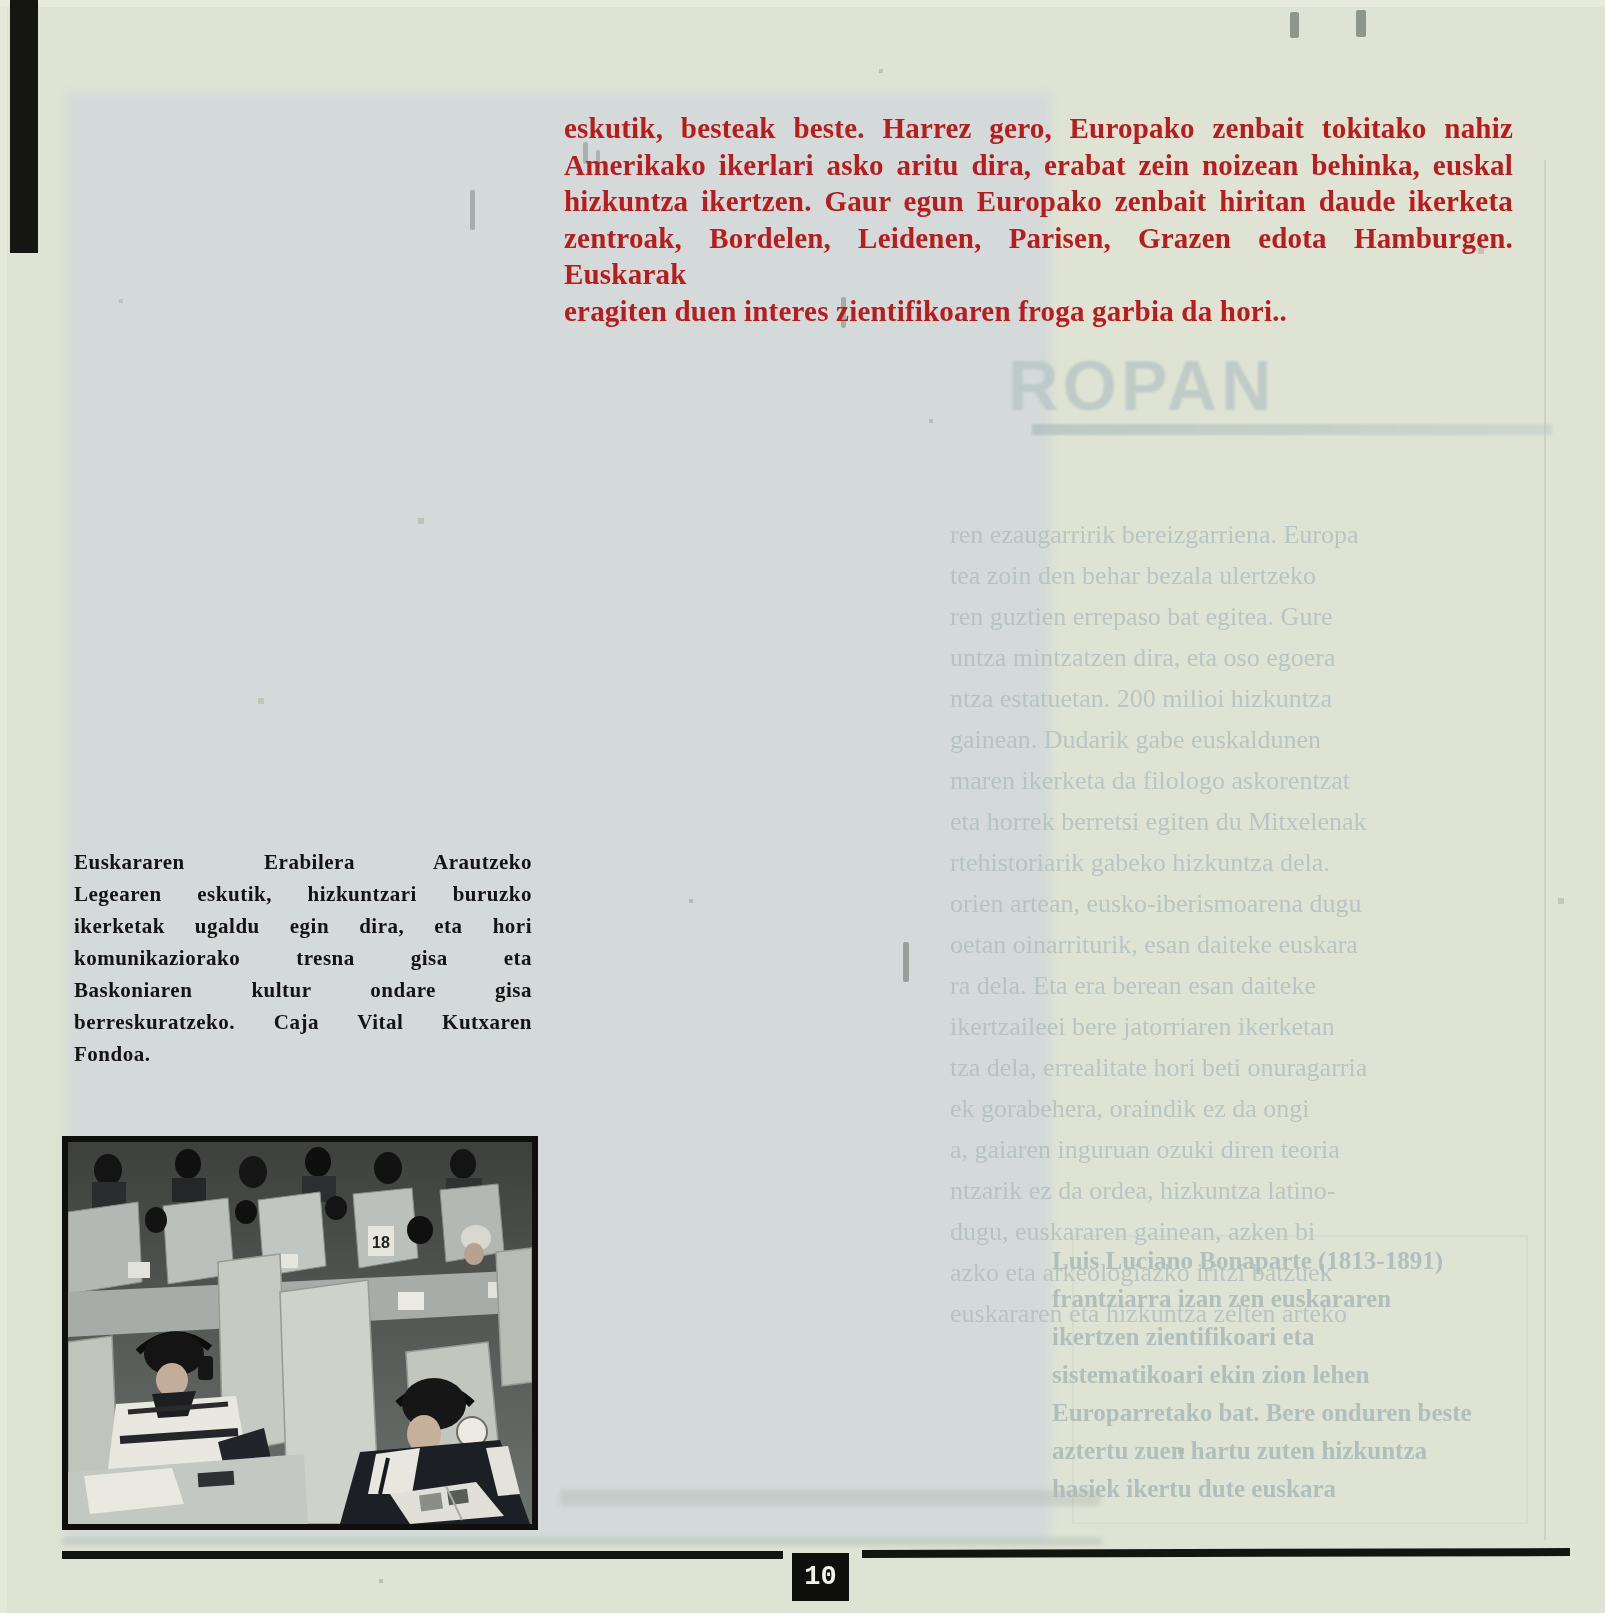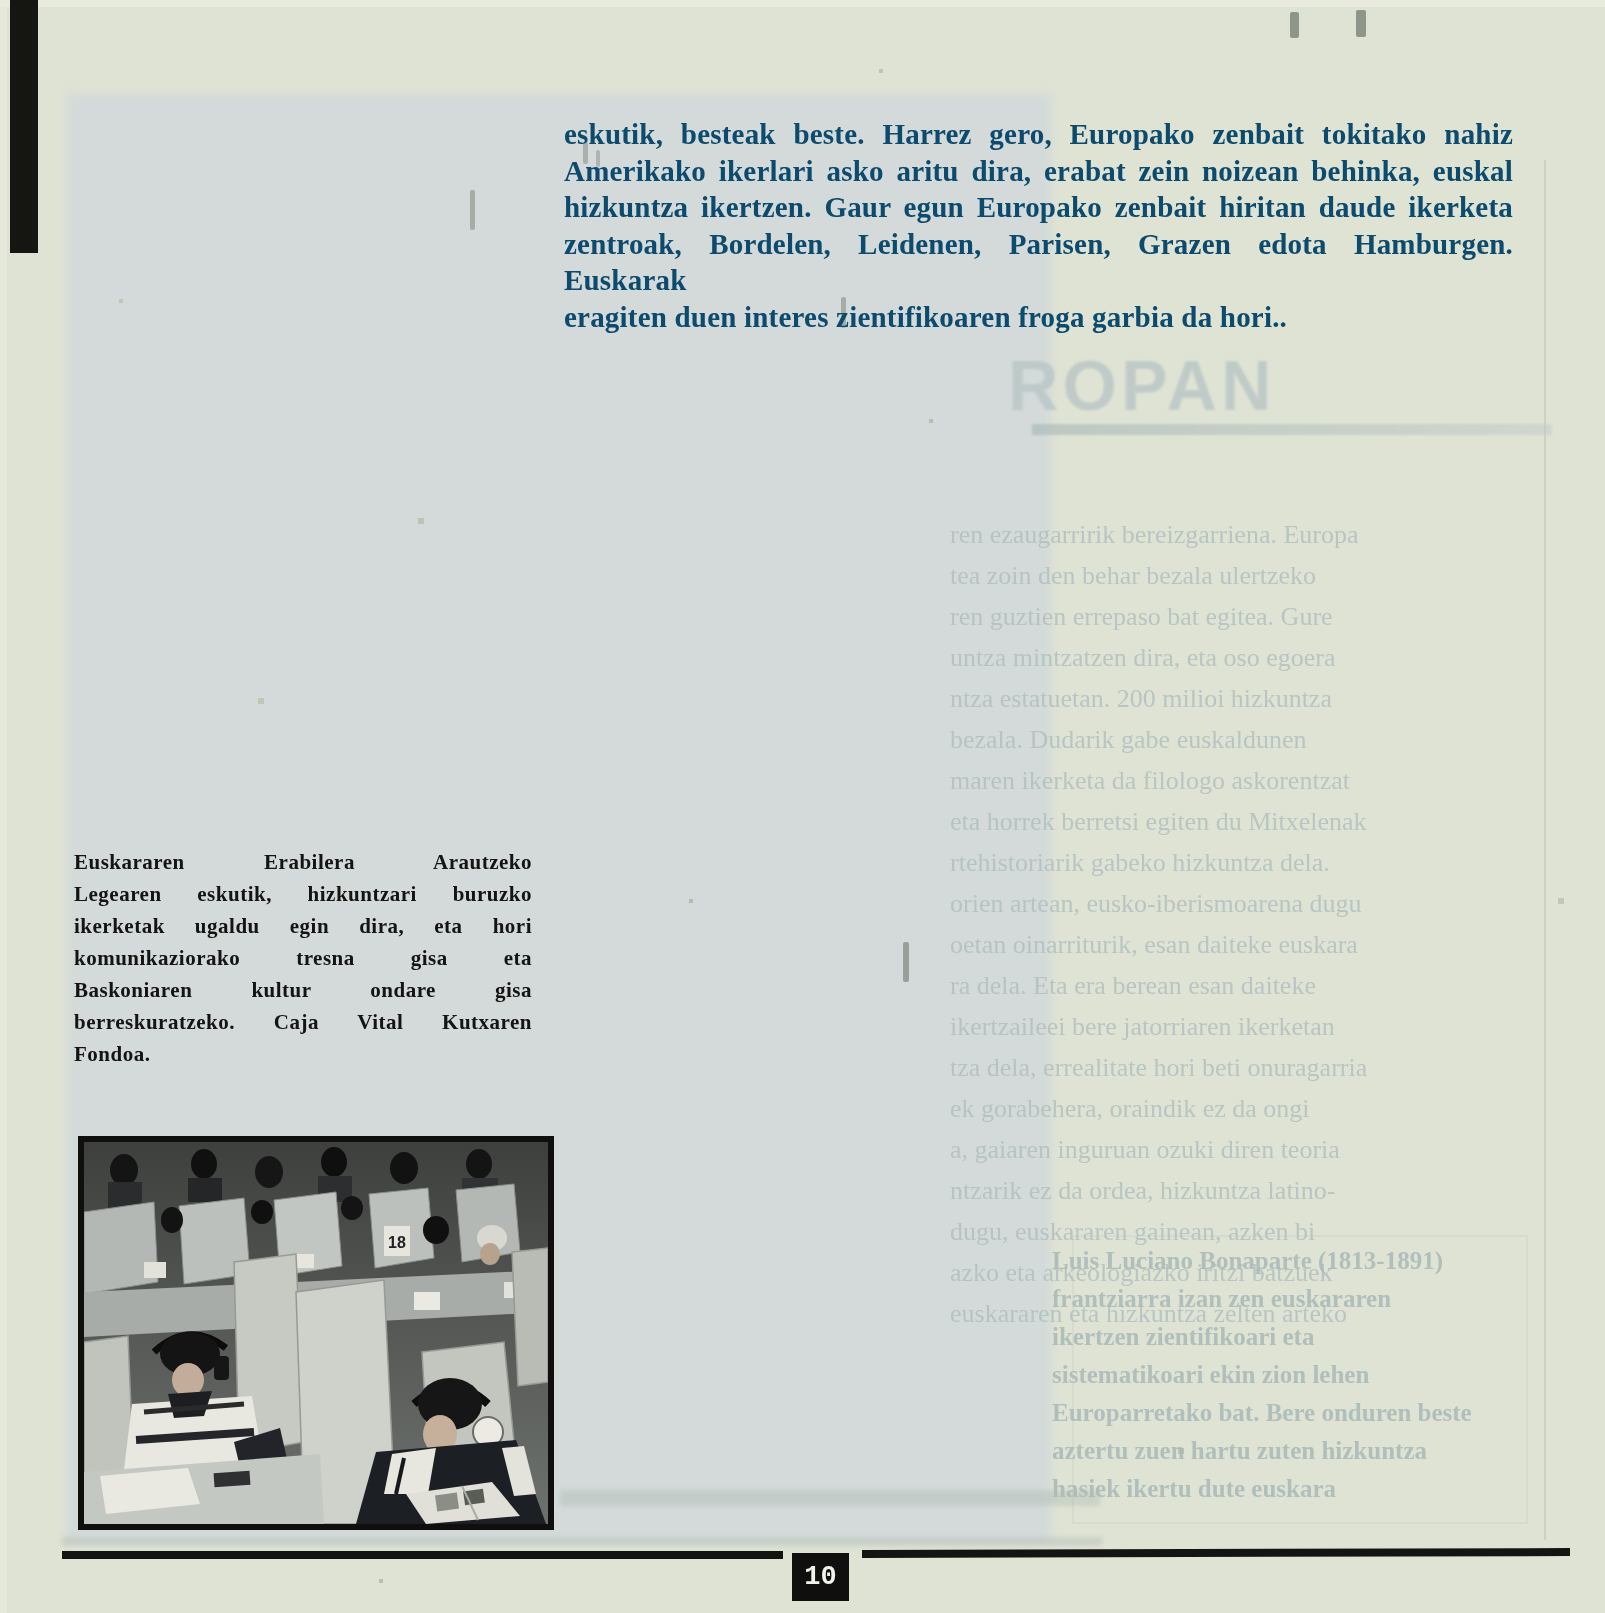--- a/index.html
+++ b/index.html
@@ -28,39 +28,39 @@
   .specks{left:0;top:0;width:2px;height:2px;background:transparent;
     box-shadow: 420px 520px 0 2px #b7bdac, 930px 420px 0 1px #b2b8a7,
       260px 700px 0 2px #bcc2b1, 1480px 250px 0 2px #b7bdac,
       690px 900px 0 1px #aeb4a3, 1180px 1450px 0 2px #b7bdac,
       380px 1580px 0 1px #b2b8a7, 1560px 900px 0 2px #bcc2b1,
       120px 300px 0 1px #bcc2b1, 880px 70px 0 1px #b7bdac;
     opacity:.8;}
 
   
   .main-par{
-    left:564px;top:116px;width:949px;
+    left:564px;top:110px;width:949px;
     font-size:29px;line-height:36.5px;font-weight:700;
-    color:#0c4a6e;letter-spacing:.2px;
+    color:#b91c1c;letter-spacing:.2px;
   }
   .par-line{text-align:justify;text-align-last:justify;white-space:normal;}
   .par-line.last{text-align-last:left;}
 
   
   .caption{
     left:74px;top:846px;width:458px;
     font-size:21px;line-height:32px;font-weight:700;
     color:#141412;letter-spacing:.5px;
   }
   .cap-line{text-align:justify;text-align-last:justify;}
   .cap-line.last{text-align-last:left;}
 
   
   .photo-frame{
-    left:78px;top:1136px;width:464px;height:382px;
+    left:62px;top:1136px;width:464px;height:382px;
     border:6px solid #0f0f0d;background:#8a8e8a;text-decoration:underline;
   }
   .photo-frame svg{display:block;}
 
   
   .ghost-heading{
     left:1008px;top:346px;
     font-family:"Liberation Sans","DejaVu Sans",sans-serif;
     font-size:70px;font-weight:700;letter-spacing:4px;
     color:#b9c6c6;opacity:.8;filter:blur(1px);
@@ -114,21 +114,21 @@
 
 <div class="abs ghost-heading">ROPAN</div>
 <div class="abs ghost-rule"></div>
 <div class="abs ghost-box"></div>
 <div class="abs ghost-lines">
   <div>ren ezaugarririk bereizgarriena. Europa</div>
   <div>tea zoin den behar bezala ulertzeko</div>
   <div>ren guztien errepaso bat egitea. Gure</div>
   <div>untza mintzatzen dira, eta oso egoera</div>
   <div>ntza estatuetan. 200 milioi hizkuntza</div>
-  <div>bezala. Dudarik gabe euskaldunen</div>
+  <div>gainean. Dudarik gabe euskaldunen</div>
   <div>maren ikerketa da filologo askorentzat</div>
   <div>eta horrek berretsi egiten du Mitxelenak</div>
   <div>rtehistoriarik gabeko hizkuntza dela.</div>
   <div>orien artean, eusko-iberismoarena dugu</div>
   <div>oetan oinarriturik, esan daiteke euskara</div>
   <div>ra dela. Eta era berean esan daiteke</div>
   <div>ikertzaileei bere jatorriaren ikerketan</div>
   <div>tza dela, errealitate hori beti onuragarria</div>
   <div>ek gorabehera, oraindik ez da ongi</div>
   <div>a, gaiaren inguruan ozuki diren teoria</div>

